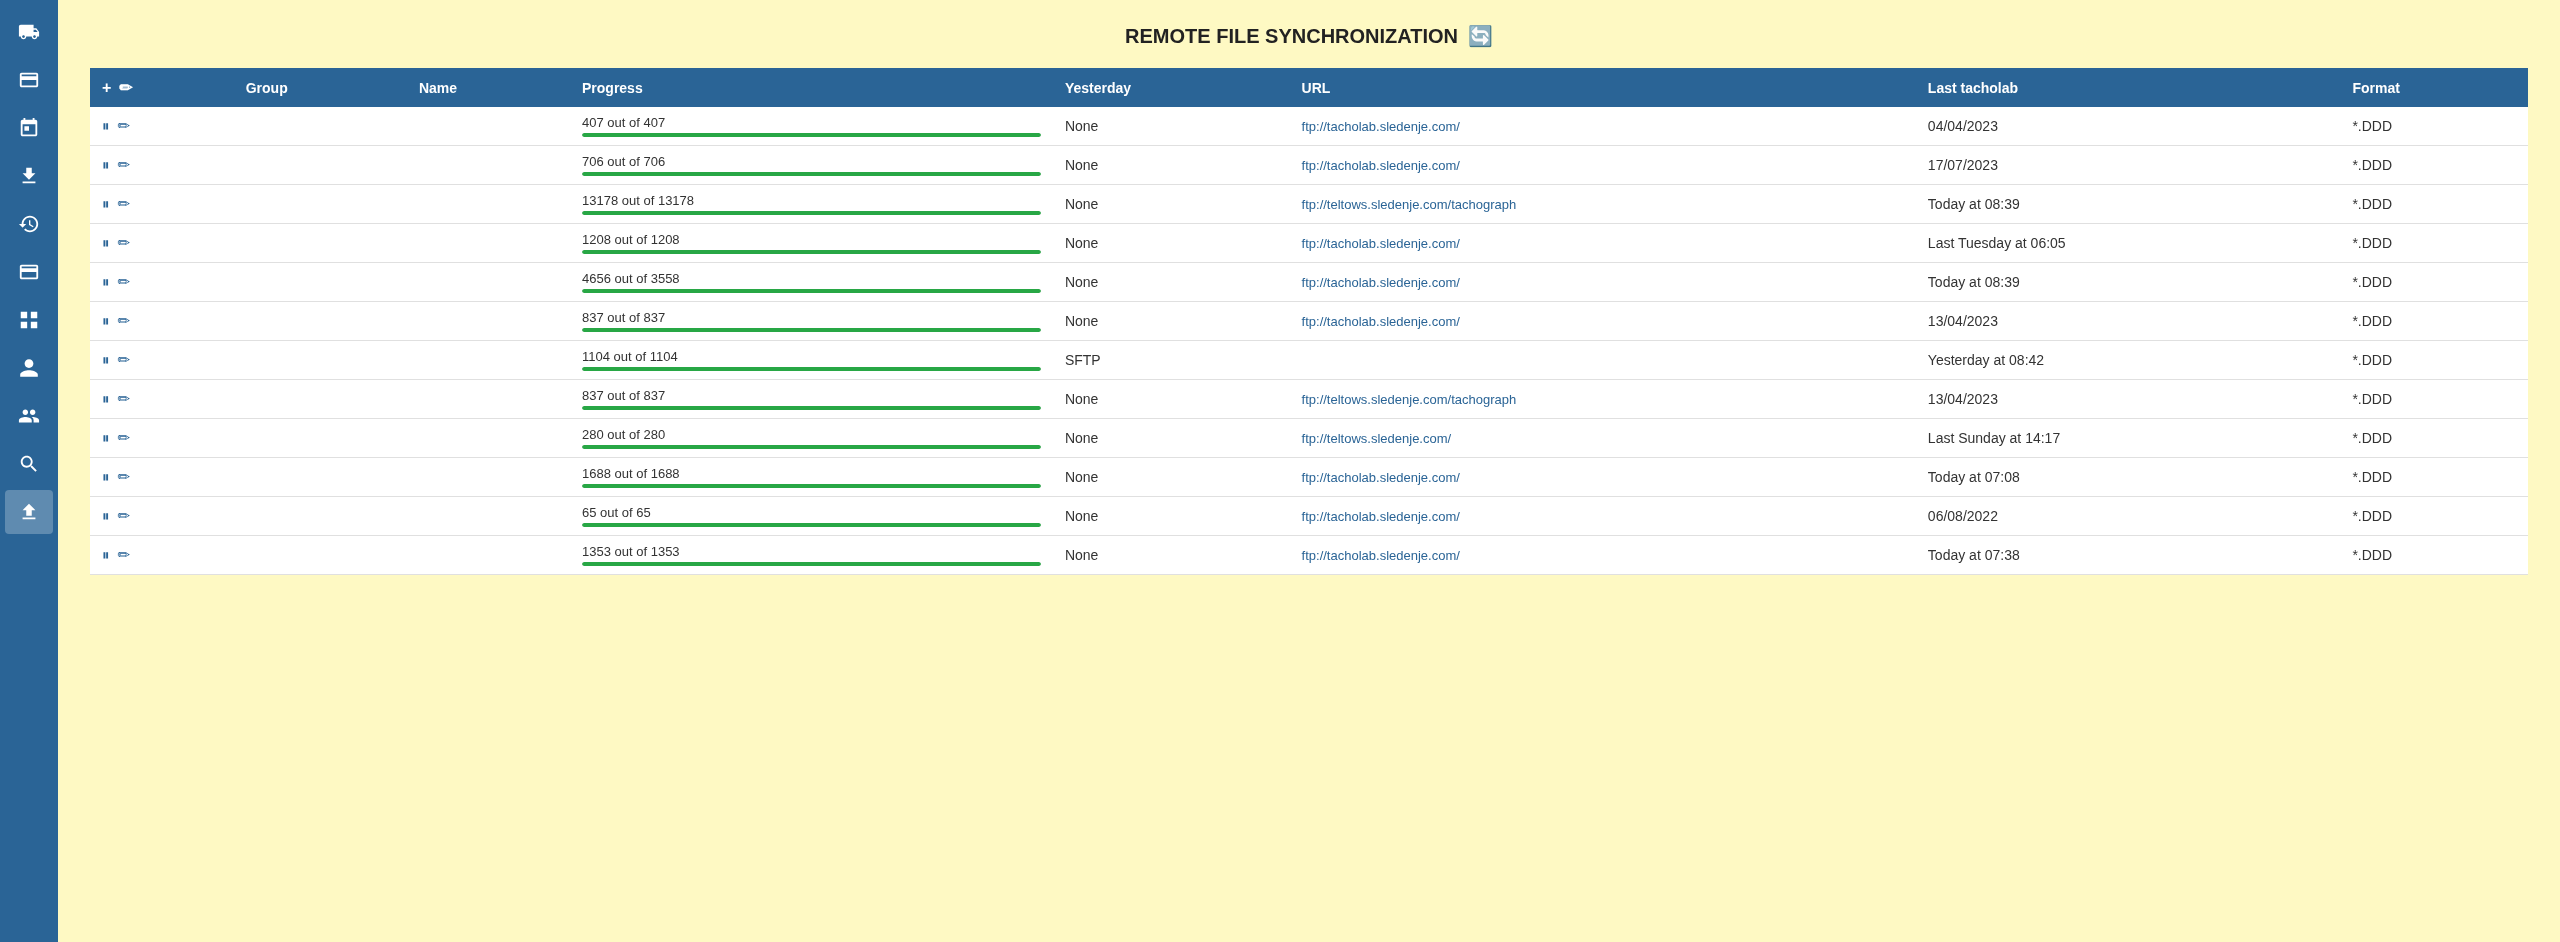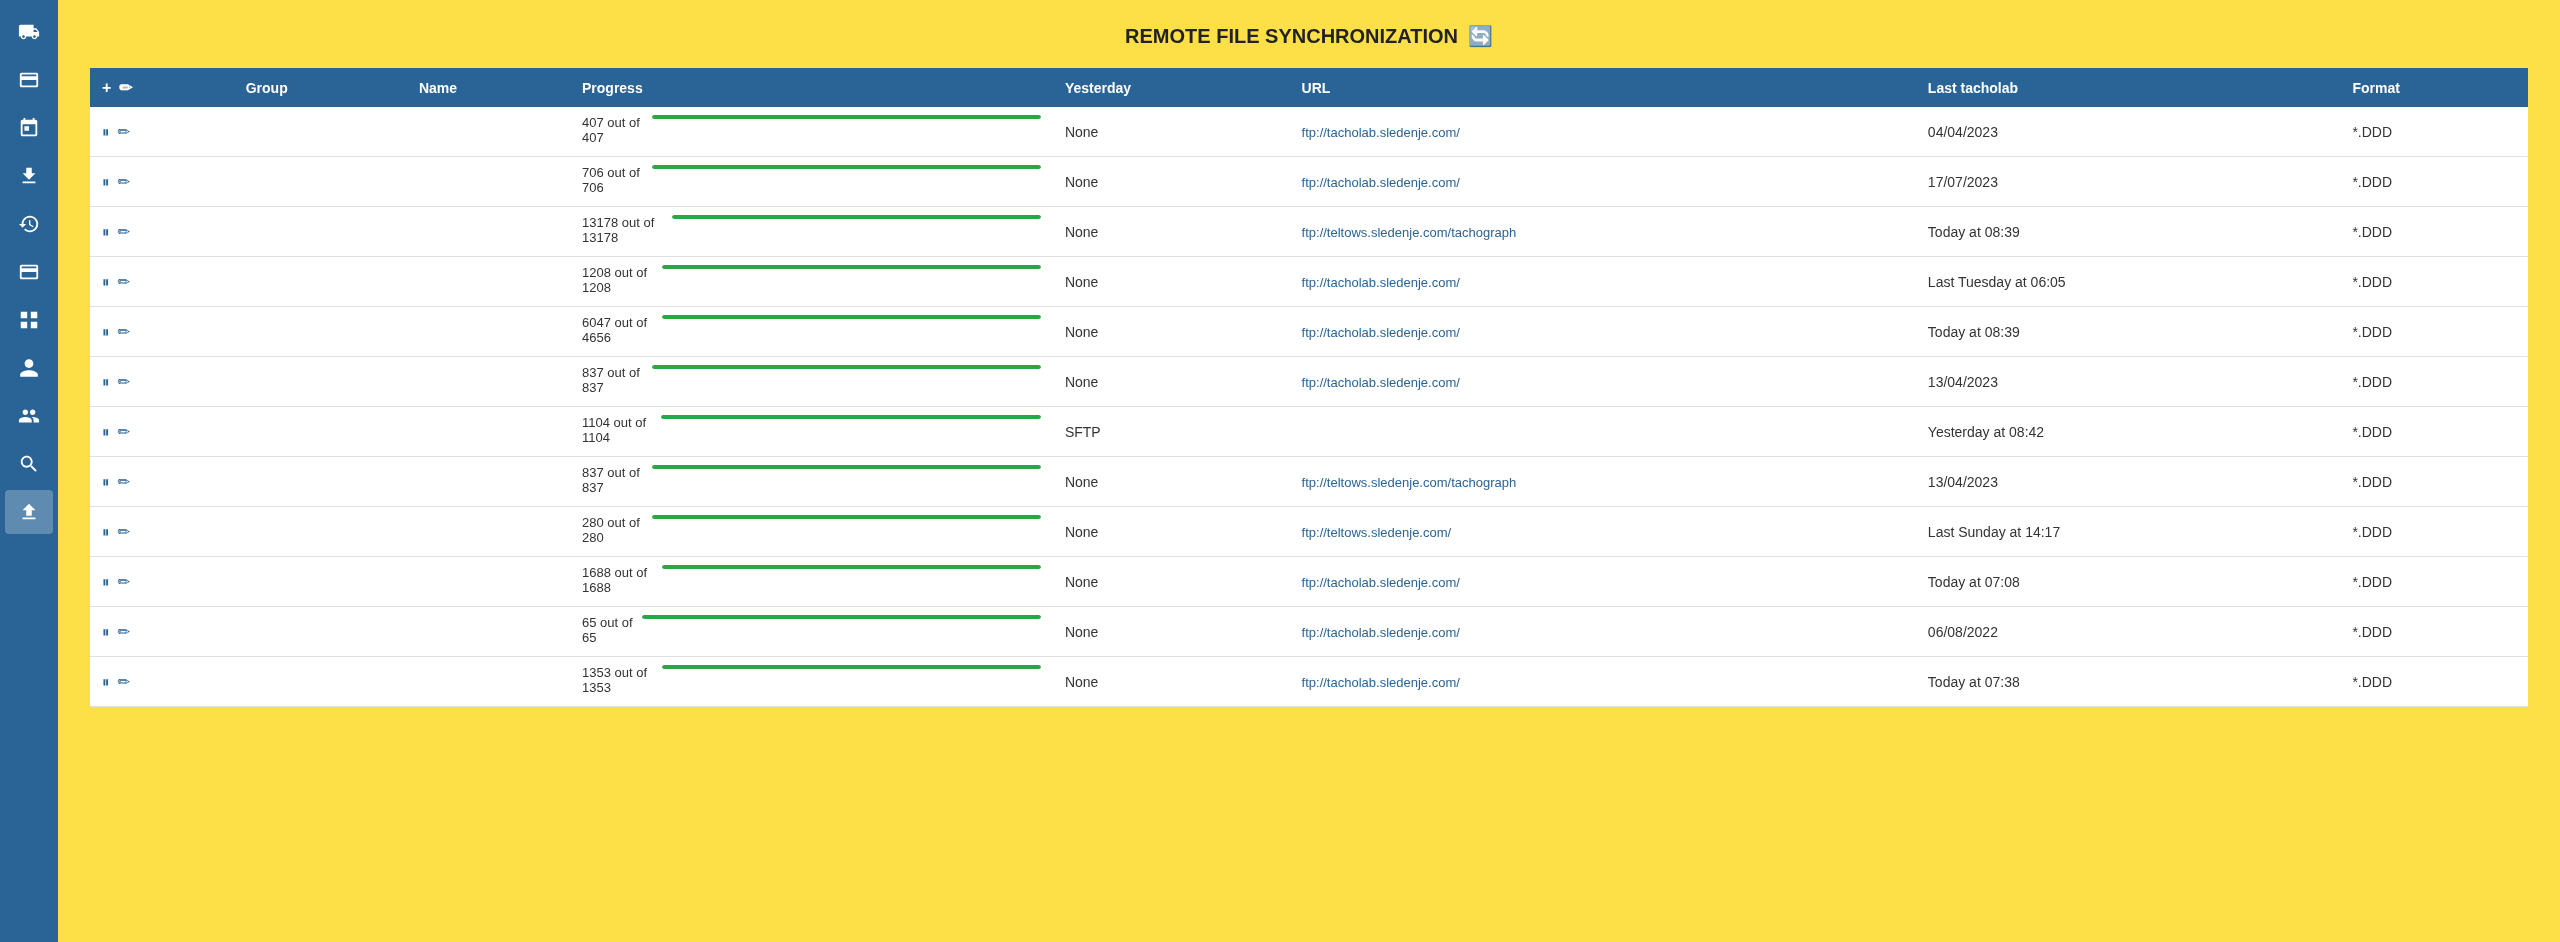--- a/index.html
+++ b/index.html
@@ -27,21 +27,21 @@
       color: #fff;
       font-size: 20px;
     }
     .sidebar-item.active { background: rgba(255,255,255,0.25); }
 
     
     .main {
       flex: 1;
       overflow-y: auto;
       padding: 24px 32px;
-      background: #fde047;
+      background: #fef9c3;
     }
 
     
     .page-title {
       text-align: center;
       font-size: 20px;
       font-weight: bold;
       color: #222;
       margin-bottom: 20px;
       display: flex;
@@ -91,21 +91,21 @@
       color: #2a6496;
       cursor: pointer;
       font-size: 15px;
       display: flex;
       align-items: center;
     }
 
     
     .progress-wrapper {
       display: flex;
-      flex-direction: row;
+      flex-direction: column;
       align-items: flex-start;
       min-width: 160px;
     }
     .progress-text {
       font-size: 13px;
       color: #333;
       margin-bottom: 3px;
     }
     .progress-bar-track {
       width: 100%;
@@ -318,21 +318,21 @@
           <td>
       <div class="row-actions">
         <span class="row-icon">⏸</span>
         <span class="row-icon">✏</span>
       </div>
           </td>
           <td></td>
           <td></td>
           <td>
       <div class="progress-wrapper">
-        <span class="progress-text">6047 out of 4656</span>
+        <span class="progress-text">4656 out of 3558</span>
         <div class="progress-bar-track">
           <div class="progress-bar-fill"></div>
         </div>
       </div>
           </td>
           <td>None</td>
           <td><a class="url-link" href="#">ftp://tacholab.sledenje.com/</a></td>
           <td>Today at 08:39</td>
           <td>*.DDD</td>
         </tr>

